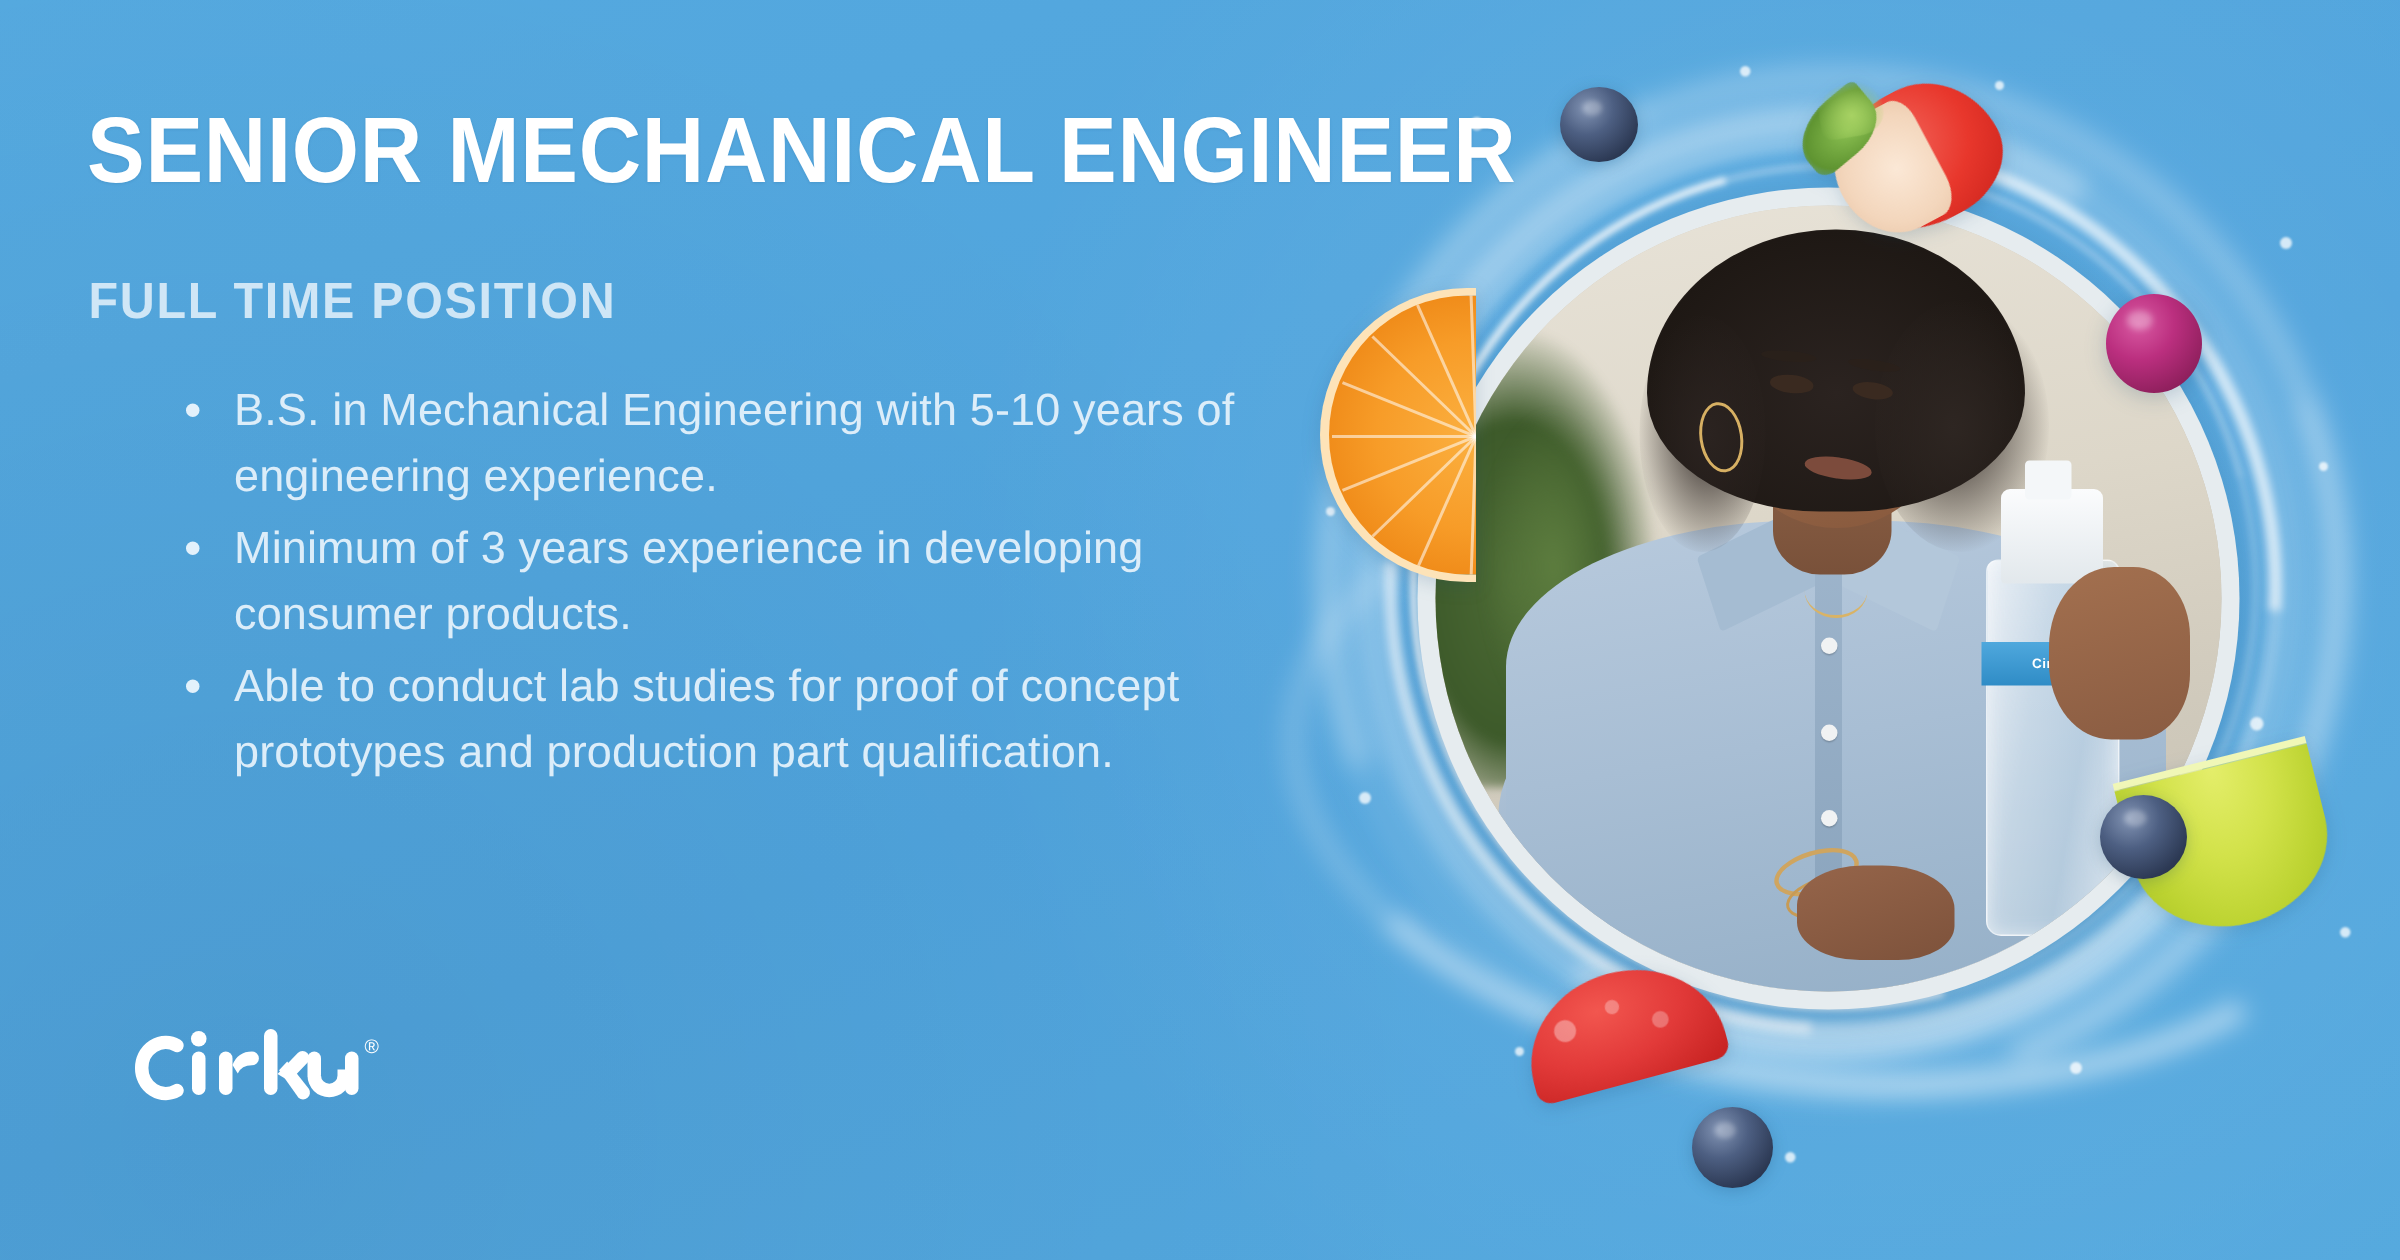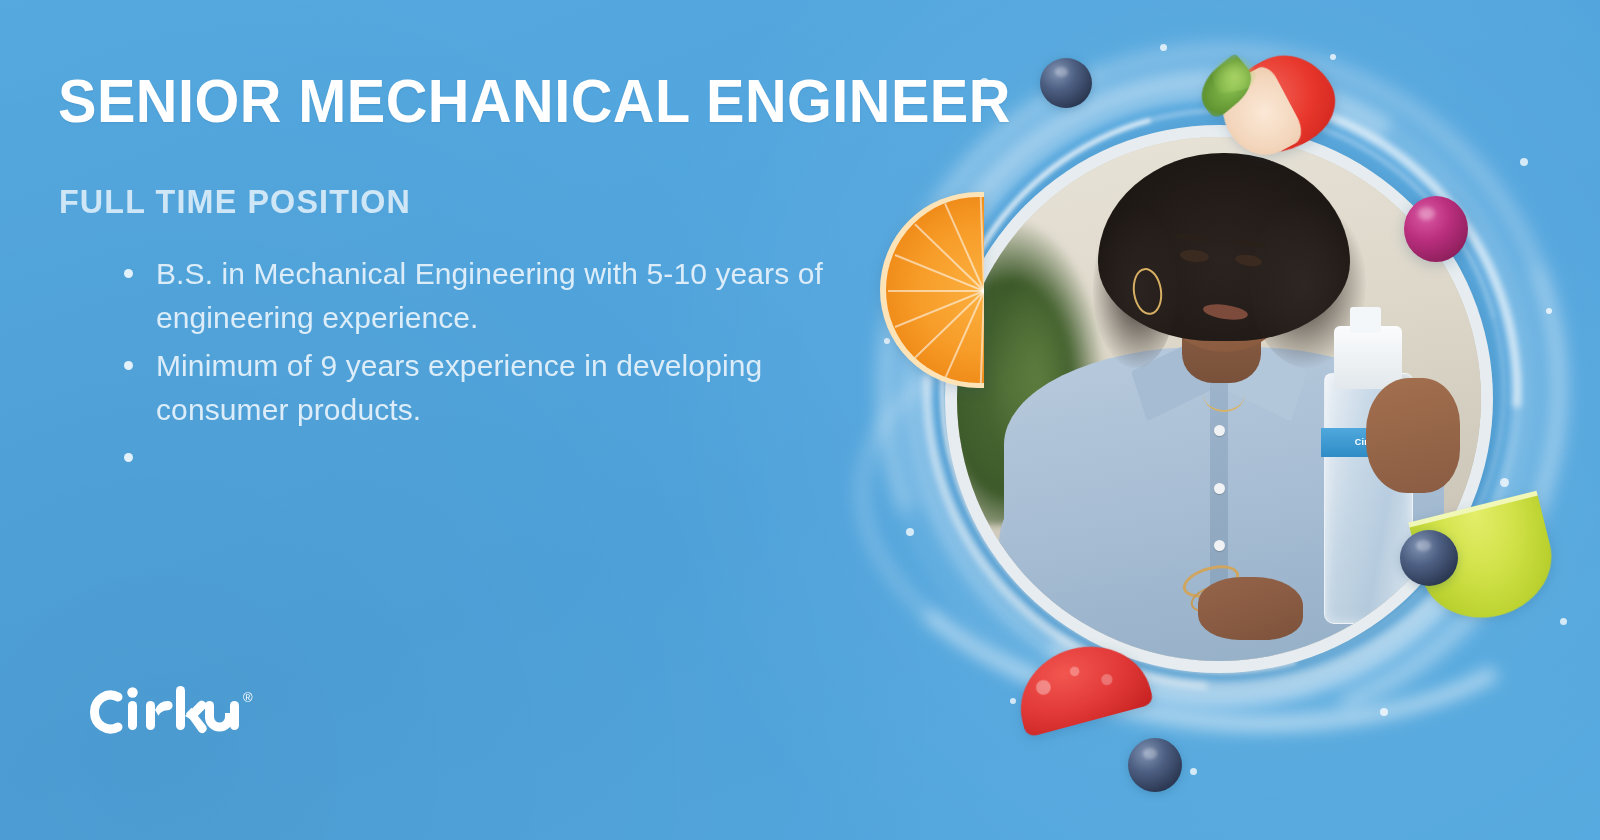--- a/index.html
+++ b/index.html
@@ -452,22 +452,22 @@
   </div>
 
   <div class="content">
 
     <div class="title">SENIOR MECHANICAL ENGINEER</div>
 
     <div class="subtitle">FULL TIME POSITION</div>
 
     <ul class="bullets" id="requirements-list">
         <li><span class="dot"></span><span>B.S. in Mechanical Engineering with 5-10 years of engineering experience.</span></li>
-        <li><span class="dot"></span><span>Minimum of 9 years experience in developing consumer products.</span></li>
-        <li><span class="dot"></span></li>
+        <li><span class="dot"></span><span>Minimum of 3 years experience in developing consumer products.</span></li>
+        <li><span class="dot"></span><span>Able to conduct lab studies for proof of concept prototypes and production part qualification.</span></li>
       </ul>
   </div>
 
   <div class="logo">
     <svg width="162" height="56" viewBox="0 0 162 56" aria-hidden="true">
       <g fill="none" stroke="#ffffff" stroke-width="9" stroke-linecap="round">
 
         <path d="M40 13 A16 17 0 1 0 40 43"></path>
       </g>
       <g fill="#ffffff">

